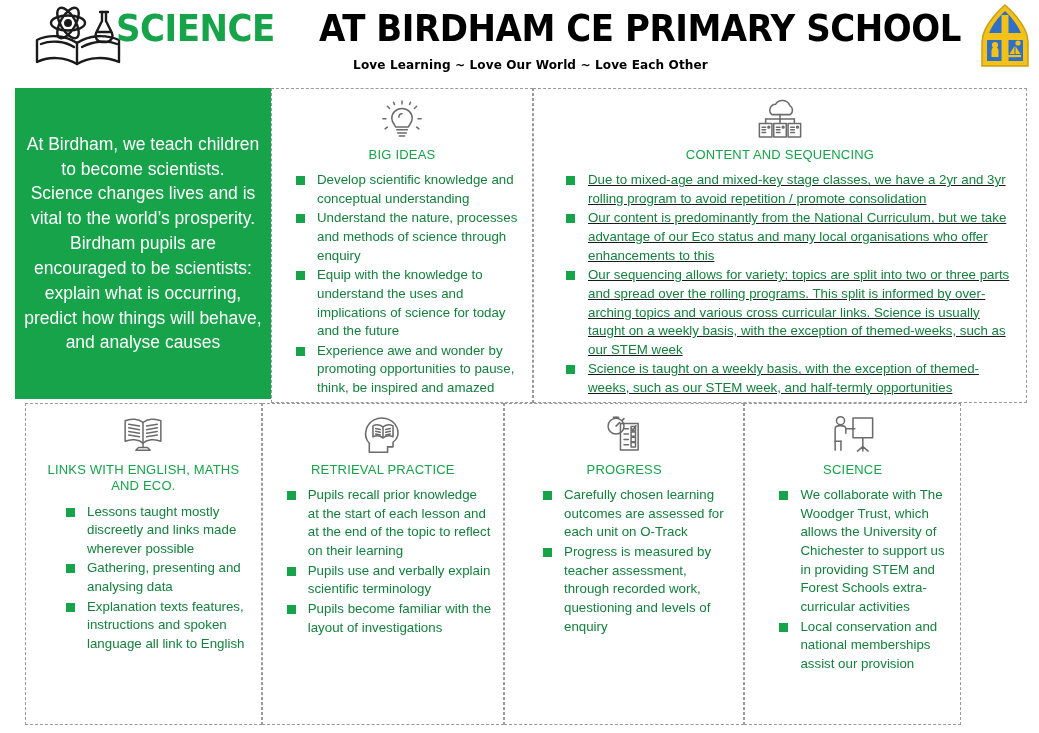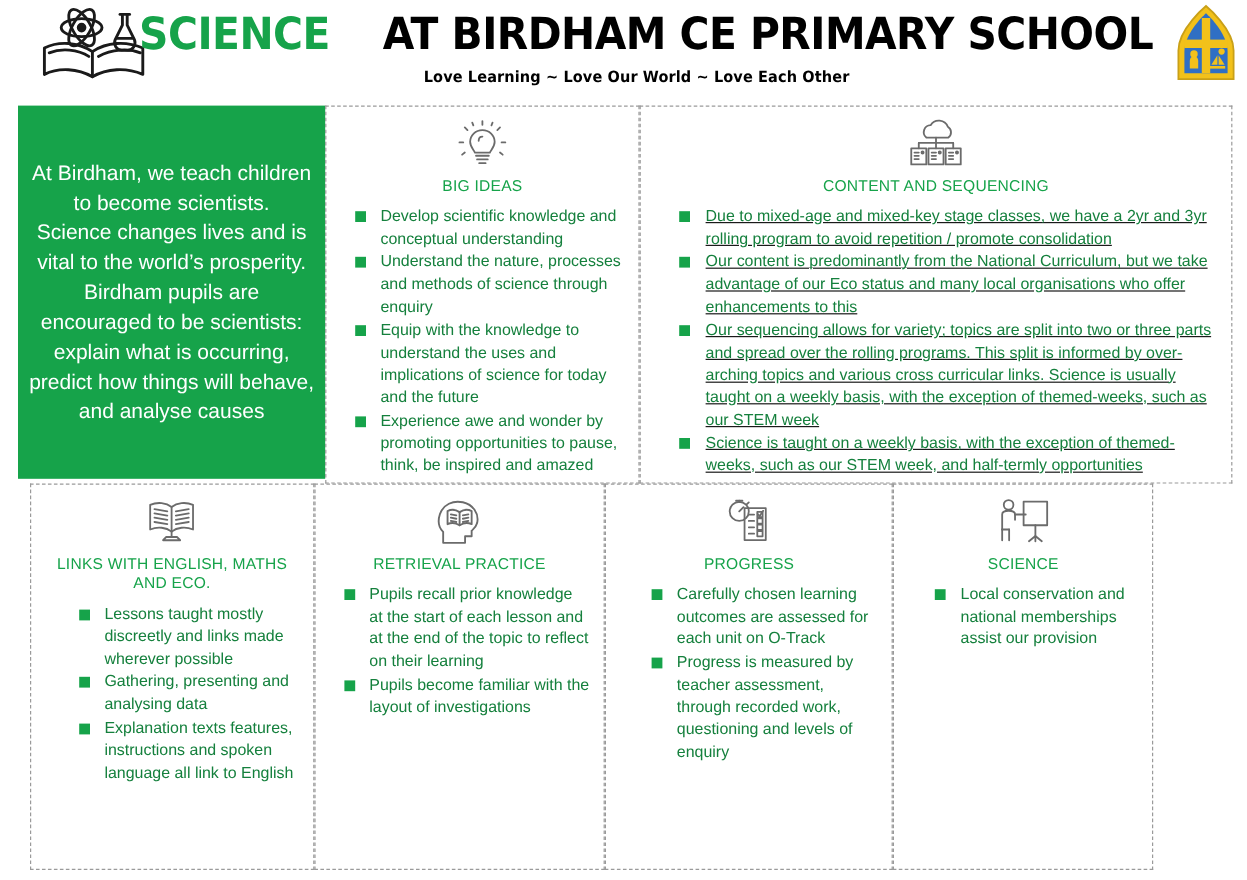--- a/index.html
+++ b/index.html
@@ -344,20 +344,21 @@
             <path d="M14 13 C18 11 22 12 25 14 C28 12 32 11 36 13 L36 25 C32 23 28 24 25 26 C22 24 18 23 14 25 Z"></path>
             <path d="M25 14 L25 26"></path>
             <path d="M17 16 L22 17 M17 19 L22 20 M17 22 L22 23"></path>
             <path d="M33 16 L28 17 M33 19 L28 20 M33 22 L28 23"></path>
           </g>
         </svg>
       </div>
       <div class="panel-title">RETRIEVAL PRACTICE</div>
       <ul class="bullets">
         <li>Pupils recall prior knowledge at the start of each lesson and at the end of the topic to reflect on their learning</li>
+        <li>Pupils use and verbally explain scientific terminology</li>
         <li>Pupils become familiar with the layout of investigations</li>
       </ul>
     </div>
 
     <div class="cell cell-progress">
       <div class="icon-wrap">
         <svg viewBox="0 0 52 46" width="46" height="42">
           <g fill="none" stroke="#6b6b6b" stroke-width="1.7" stroke-linecap="round" stroke-linejoin="round">
             <circle cx="17" cy="13" r="9"></circle>
             <path d="M14 3 L20 3"></path>
@@ -391,18 +392,19 @@
             <path d="M8 30 L14.5 30"></path>
             <path d="M20 16 L30 16"></path>
             <rect x="28" y="4" width="22" height="22"></rect>
             <path d="M39 26 L39 36"></path>
             <path d="M39 36 L33 41 M39 36 L45 41 M39 36 L39 41"></path>
           </g>
         </svg>
       </div>
       <div class="panel-title">SCIENCE</div>
       <ul class="bullets">
+        <li>We collaborate with The Woodger Trust, which allows the University of Chichester to support us in providing STEM and Forest Schools extra-curricular activities</li>
         <li>Local conservation and national memberships assist our provision</li>
       </ul>
     </div>
   </div>
 
 </div>
 
 </body></html>

